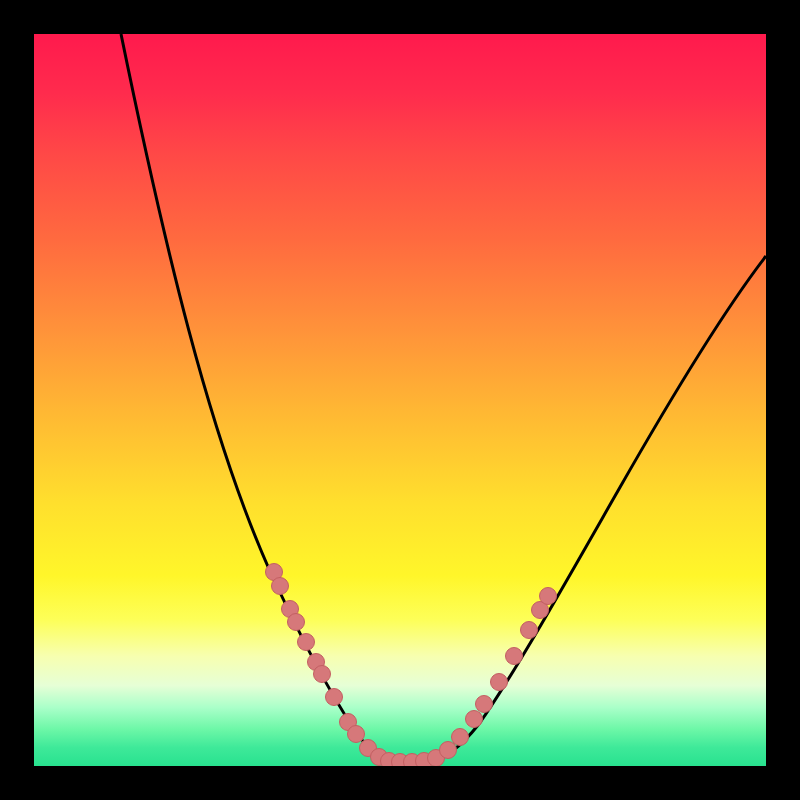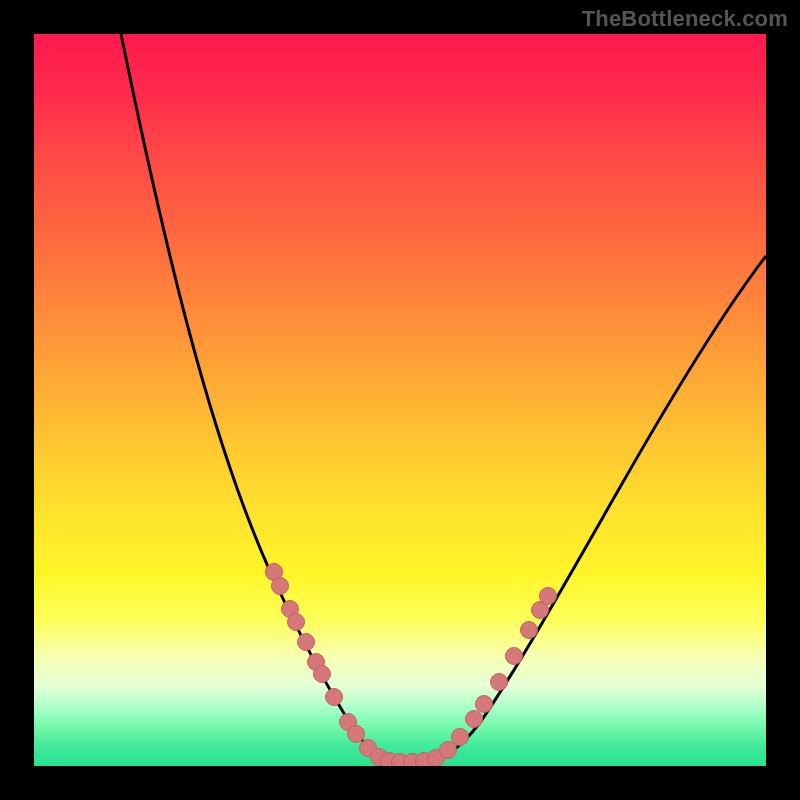--- a/index.html
+++ b/index.html
@@ -92,14 +92,13 @@
           <circle cx="440" cy="685" r="8.5" fill="#d6787a" stroke="#c35f62" stroke-width="1"></circle>
           <circle cx="450" cy="670" r="8.5" fill="#d6787a" stroke="#c35f62" stroke-width="1"></circle>
           <circle cx="465" cy="648" r="8.5" fill="#d6787a" stroke="#c35f62" stroke-width="1"></circle>
           <circle cx="480" cy="622" r="8.5" fill="#d6787a" stroke="#c35f62" stroke-width="1"></circle>
           <circle cx="495" cy="596" r="8.5" fill="#d6787a" stroke="#c35f62" stroke-width="1"></circle>
           <circle cx="506" cy="576" r="8.5" fill="#d6787a" stroke="#c35f62" stroke-width="1"></circle>
           <circle cx="514" cy="562" r="8.5" fill="#d6787a" stroke="#c35f62" stroke-width="1"></circle>
         </g>
     </svg>
   </div>
-  <div class="watermark">TheBottleneck.com</div>
 </div>
 
 </body></html>

